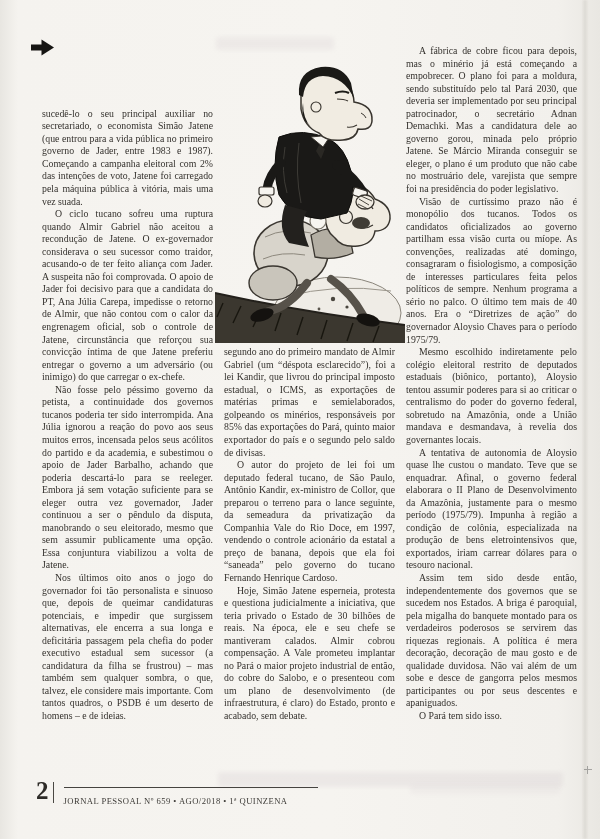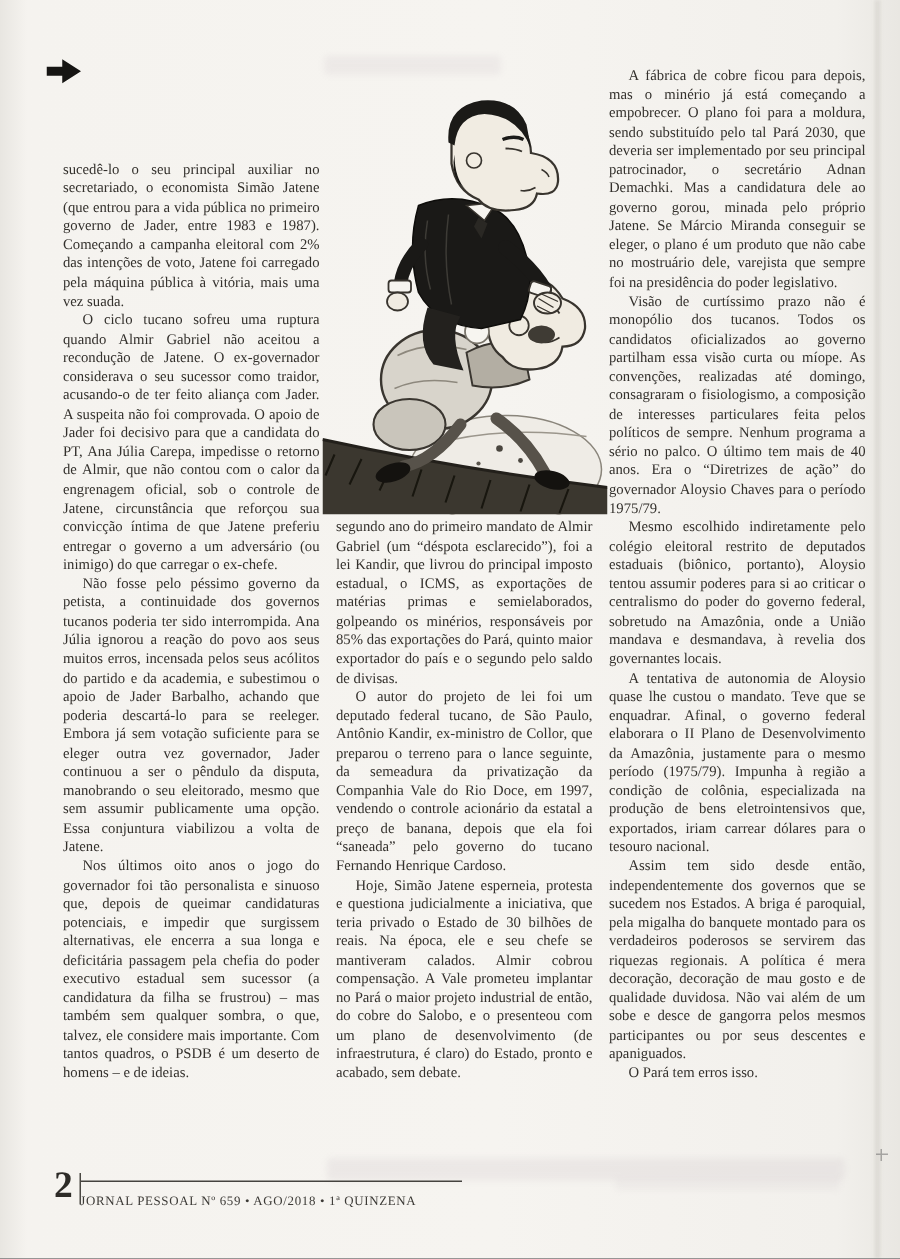--- a/index.html
+++ b/index.html
@@ -15,21 +15,21 @@
   .fold{position:absolute;right:13px;top:0;width:4px;height:100%;background:rgba(110,100,92,.10);filter:blur(1px);}
   .columns{position:absolute;left:42px;top:45px;display:flex;gap:11px;align-items:flex-end;}
   .col{width:171px;font-size:9.8px;line-height:12.55px;text-align:justify;hyphens:auto;-webkit-hyphens:auto;}
   .col p{margin:0;}
   .col p.ind{text-indent:13px;}
   .arrow{position:absolute;left:31px;top:39px;width:24px;height:17px;}
   .illus{width:190px;height:296px;margin:-9px -10px 3px -9px;}
   .footer{position:absolute;left:36px;top:779px;display:flex;align-items:flex-start;}
   .pagenum{font-size:25px;font-weight:bold;line-height:24px;color:#2d2b27;font-family:"Liberation Serif",serif;}
   .fdivider{width:1px;height:21px;background:#4a4843;margin:3px 0 0 4px;}
-  .fright{margin-left:0;margin-top:8px;border-top:1px solid #45433f;width:254px;padding-top:2px;}
+  .fright{margin-left:10px;margin-top:8px;border-top:1px solid #45433f;width:254px;padding-top:2px;}
   .ftext{font-size:8.6px;letter-spacing:.45px;color:#3c3a36;white-space:nowrap;font-family:"Liberation Serif",serif;}
   .ghost{position:absolute;background:#b2a3ae;opacity:.12;filter:blur(2px);border-radius:3px;}
   .g1{left:216px;top:37px;width:118px;height:13px;}
   .g2{left:218px;top:772px;width:345px;height:15px;opacity:.14;}
   .g3{left:410px;top:785px;width:150px;height:9px;opacity:.08;}
   .edgemark{position:absolute;right:8px;top:766px;width:8px;height:8px;opacity:.45;}
   .edgemark:before{content:"";position:absolute;left:3px;top:0;width:1px;height:8px;background:#555;}
   .edgemark:after{content:"";position:absolute;left:0;top:3px;width:8px;height:1px;background:#555;}
 </style>
 </head>
@@ -117,21 +117,21 @@
       <p class="ind">O autor do projeto de lei foi um deputado federal tucano, de São Paulo, Antônio Kandir, ex-ministro de Collor, que preparou o terreno para o lance seguinte, da semeadura da privatização da Companhia Vale do Rio Doce, em 1997, vendendo o controle acionário da estatal a preço de banana, depois que ela foi “saneada” pelo governo do tucano Fernando Henrique Cardoso.</p>
       <p class="ind">Hoje, Simão Jatene esperneia, protesta e questiona judicialmente a iniciativa, que teria privado o Estado de 30 bilhões de reais. Na época, ele e seu chefe se mantiveram calados. Almir cobrou compensação. A Vale prometeu implantar no Pará o maior projeto industrial de então, do cobre do Salobo, e o presenteou com um plano de desenvolvimento (de infraestrutura, é claro) do Estado, pronto e acabado, sem debate.</p>
     </div>
 
     <div class="col">
       <p class="ind">A fábrica de cobre ficou para depois, mas o minério já está começando a empobrecer. O plano foi para a moldura, sendo substituído pelo tal Pará 2030, que deveria ser implementado por seu principal patrocinador, o secretário Adnan Demachki. Mas a candidatura dele ao governo gorou, minada pelo próprio Jatene. Se Márcio Miranda conseguir se eleger, o plano é um produto que não cabe no mostruário dele, varejista que sempre foi na presidência do poder legislativo.</p>
       <p class="ind">Visão de curtíssimo prazo não é monopólio dos tucanos. Todos os candidatos oficializados ao governo partilham essa visão curta ou míope. As convenções, realizadas até domingo, consagraram o fisiologismo, a composição de interesses particulares feita pelos políticos de sempre. Nenhum programa a sério no palco. O último tem mais de 40 anos. Era o “Diretrizes de ação” do governador Aloysio Chaves para o período 1975/79.</p>
       <p class="ind">Mesmo escolhido indiretamente pelo colégio eleitoral restrito de deputados estaduais (biônico, portanto), Aloysio tentou assumir poderes para si ao criticar o centralismo do poder do governo federal, sobretudo na Amazônia, onde a União mandava e desmandava, à revelia dos governantes locais.</p>
       <p class="ind">A tentativa de autonomia de Aloysio quase lhe custou o mandato. Teve que se enquadrar. Afinal, o governo federal elaborara o II Plano de Desenvolvimento da Amazônia, justamente para o mesmo período (1975/79). Impunha à região a condição de colônia, especializada na produção de bens eletrointensivos que, exportados, iriam carrear dólares para o tesouro nacional.</p>
       <p class="ind">Assim tem sido desde então, independentemente dos governos que se sucedem nos Estados. A briga é paroquial, pela migalha do banquete montado para os verdadeiros poderosos se servirem das riquezas regionais. A política é mera decoração, decoração de mau gosto e de qualidade duvidosa. Não vai além de um sobe e desce de gangorra pelos mesmos participantes ou por seus descentes e apaniguados.</p>
-      <p class="ind">O Pará tem erros isso.</p>
+      <p class="ind">O Pará tem sido isso.</p>
     </div>
   </div>
 
   <div class="ghost g1"></div>
   <div class="ghost g2"></div>
   <div class="ghost g3"></div>
   <div class="fold"></div>
   <div class="edgemark"></div>
 
   <div class="footer">

